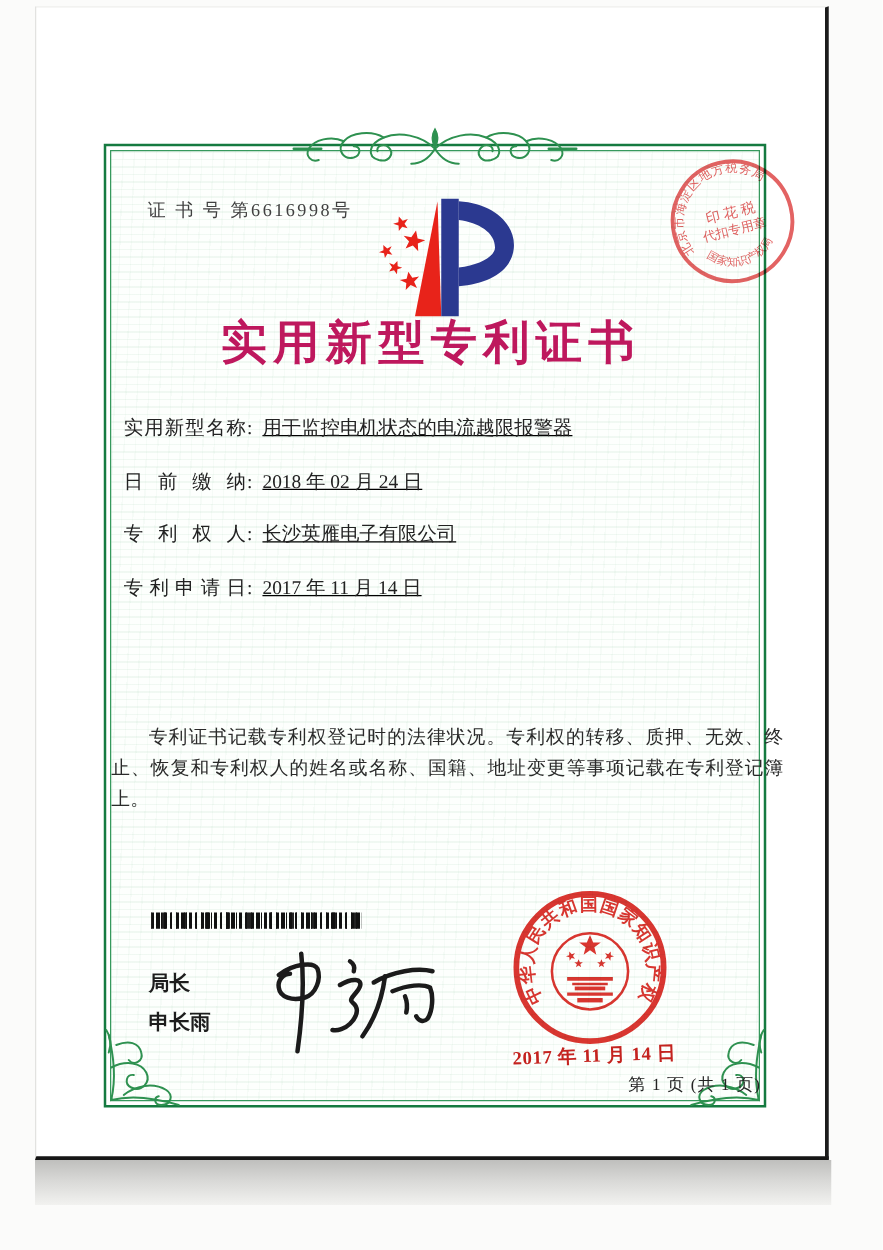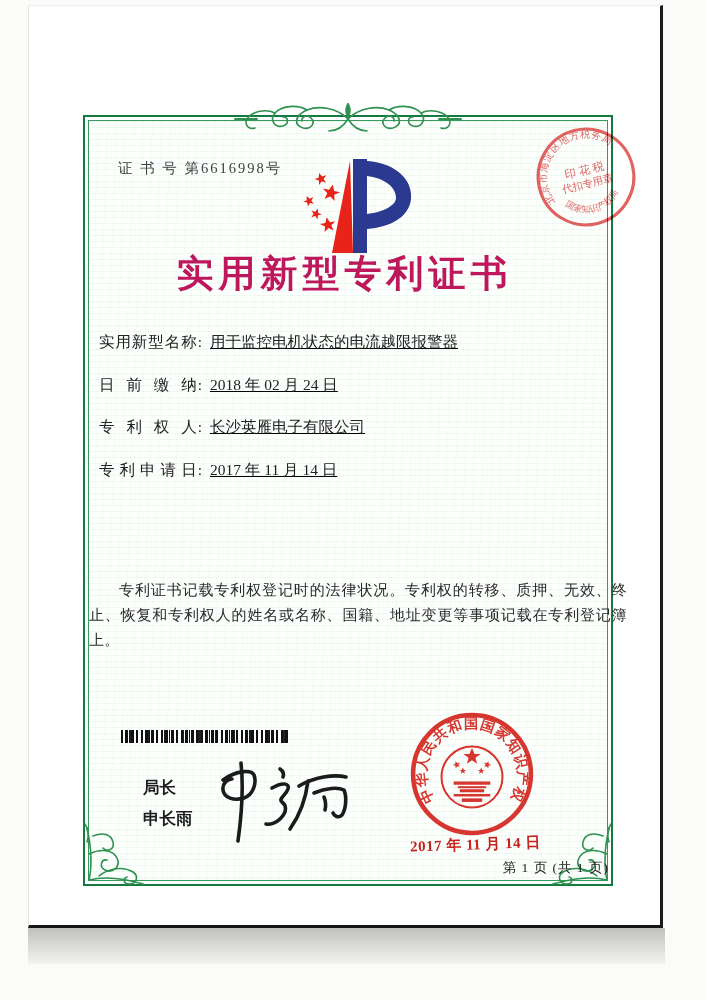--- a/index.html
+++ b/index.html
@@ -64,21 +64,20 @@
     position:absolute;left:92px;top:724px;width:168px;height:13px;
     background:
       repeating-linear-gradient(90deg,#111 0 2px,transparent 2px 5px),
       repeating-linear-gradient(90deg,#111 0 1px,transparent 1px 4px),
       repeating-linear-gradient(90deg,transparent 0 9px,#222 9px 12px,transparent 12px 17px);
   }
   .director{
     position:absolute;left:90px;top:766px;
     font-size:16.5px;color:#1d1d1d;line-height:31px;font-weight:600;
     font-family:"Liberation Sans","DejaVu Sans",sans-serif;
-    margin-left:24px;
   }
   .signature{position:absolute;left:167px;top:747px;width:180px;height:95px;}
   .seal{position:absolute;left:379px;top:704px;width:128px;height:128px;
     mix-blend-mode:multiply;opacity:0.95;}
   .seal-date{
     position:absolute;left:381px;top:829px;width:150px;
     font-size:15px;font-weight:bold;color:#c4231f;letter-spacing:0.5px;
     transform:rotate(-2deg);white-space:nowrap;
   }
   .corner-stamp{

